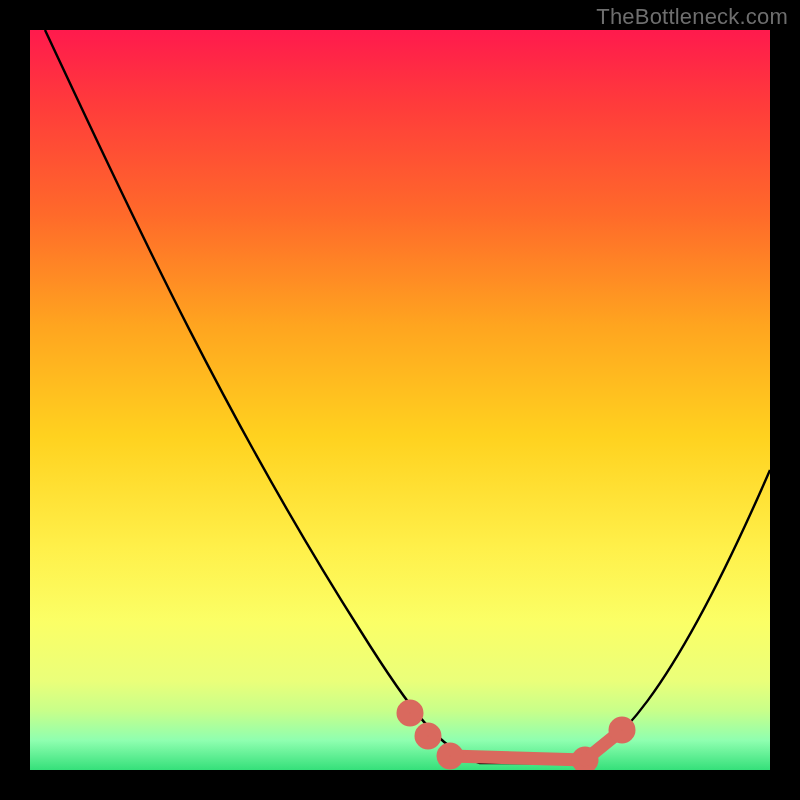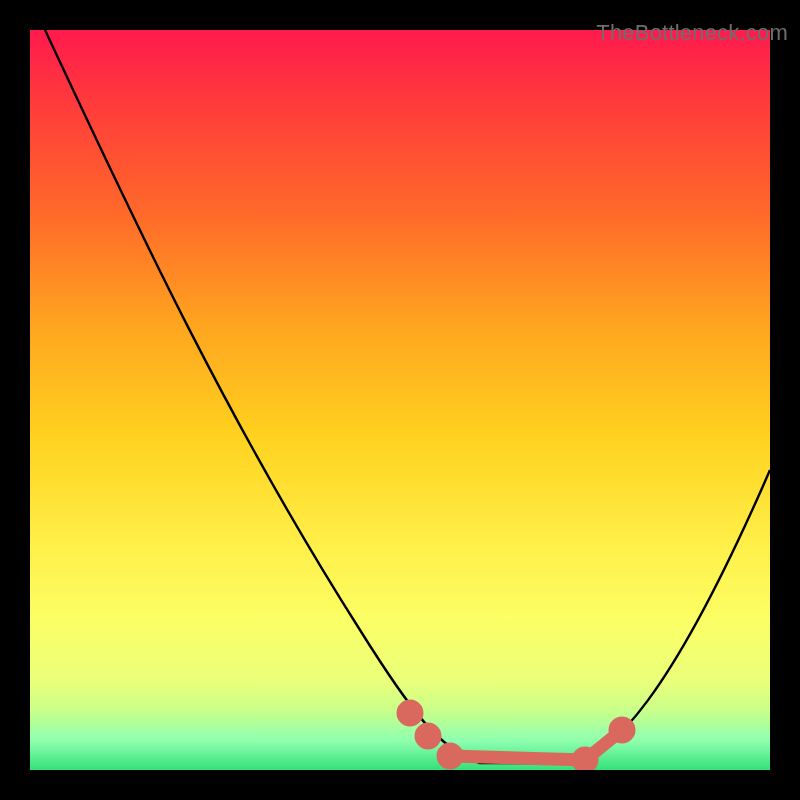--- a/index.html
+++ b/index.html
@@ -39,21 +39,20 @@
     );
   }
   .watermark {
     position: absolute;
     top: 4px;
     right: 12px;
     font-family: Arial, Helvetica, sans-serif;
     font-size: 22px;
     color: #6e6e6e;
     letter-spacing: 0.2px;
-    margin-top: 16px;
   }
   svg.curve {
     position: absolute;
     left: 0;
     top: 0;
     width: 740px;
     height: 740px;
   }
 </style>
 </head>

